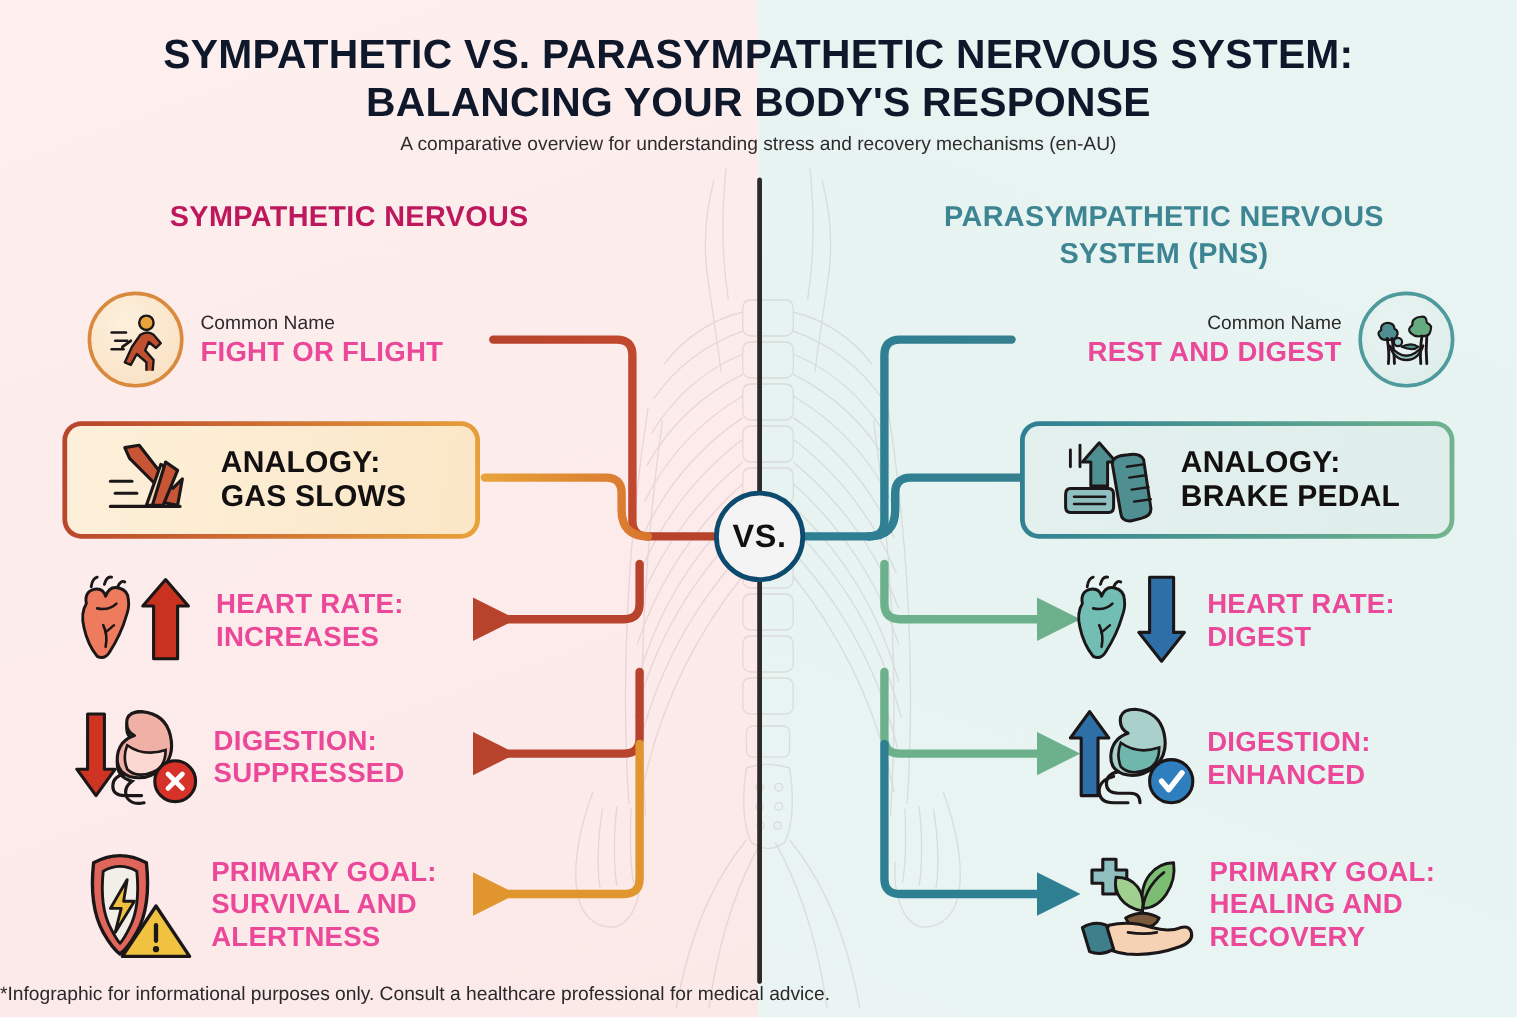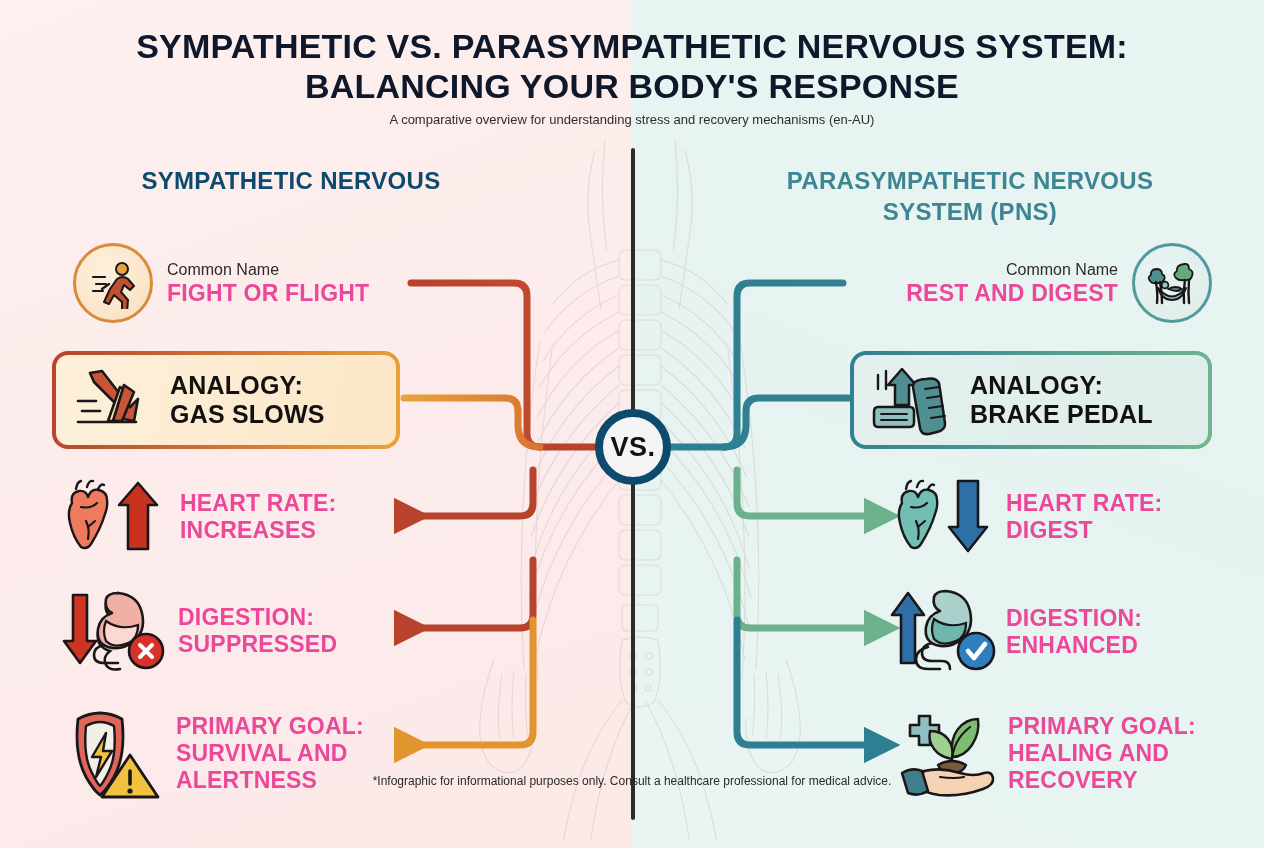--- a/index.html
+++ b/index.html
@@ -40,31 +40,31 @@
   .title {
     position: absolute; left: 0; top: 26px; width: 1264px;
     text-align: center;
     font-size: 34px; line-height: 40px;
     font-weight: 800; letter-spacing: .2px;
     color: #0f172a;
   }
   .subtitle {
     position: absolute; left: 0; top: 112px; width: 1264px;
     text-align: center;
-    font-size: 13px; color: #2f2b2c;
+    font-size: 16px; color: #2f2b2c;
   }
 
   
   .colhead {
     position: absolute; top: 165px;
     width: 470px; text-align: center;
     font-size: 24px; line-height: 31px; font-weight: 800;
     letter-spacing: .3px;
   }
-  .colhead.left  { left: 56px;  color: #0c4a6e; }
+  .colhead.left  { left: 56px;  color: #be185d; }
   .colhead.right { left: 735px; color: #3d8592; }
 
   
   .row { position: absolute; display: flex; align-items: center; }
 
   .label-small { font-weight: 400; font-size: 16px; color: #2d2a2b; line-height: 20px; }
   .label-big   { font-weight: 800; font-size: 23px; color: #ec4899; line-height: 27px; letter-spacing: .2px; }
 
   
   .badge {
@@ -97,46 +97,46 @@
   .analogy.pns-shell {
     left: 850px; top: 351px; width: 362px; height: 98px;
     border-radius: 16px;
     background: linear-gradient(100deg, #2f7f93 0%, #72b58e 100%);
     padding: 4px;
   }
   .analogy-inner {
     width: 100%; height: 100%;
     border-radius: 12px;
     display: flex; align-items: center;
-    padding: 0 12px;
+    padding: 0 26px;
   }
   .analogy-inner.sns { background: linear-gradient(100deg, #fdf0da 0%, #fbe7c7 100%); }
   .analogy-inner.pns { background: linear-gradient(100deg, #e3f0ee 0%, #dfeeeb 100%); }
   .analogy-text {
     font-size: 25px; line-height: 29px; font-weight: 800;
     color: #131011; letter-spacing: .2px;
   }
 
   
   .vs {
     position: absolute; left: 595px; top: 409px;
     width: 76px; height: 76px; border-radius: 50%;
     background: #f4f4f4;
-    border: 8px solid #0c4a6e;
+    border: 4px solid #0c4a6e;
     display: flex; align-items: center; justify-content: center;
     font-size: 27px; font-weight: 800; color: #131011;
     letter-spacing: .5px;
     z-index: 6;
   }
 
   .connectors { position: absolute; left: 0; top: 0; width: 1264px; height: 848px; }
 
   .footnote {
-    position: absolute; left: 0; top: 774px; width: 1264px;
-    text-align: center; font-size: 12px; color: #2b2829;
+    position: absolute; left: 0; top: 820px; width: 1264px;
+    font-size: 16px; color: #2b2829;
   }
   .icon-svg { display: block; }
 </style>
 </head>
 <body>
 
 <div class="canvas">
 
   <div class="bg-left"></div>
   <div class="bg-right"></div>

